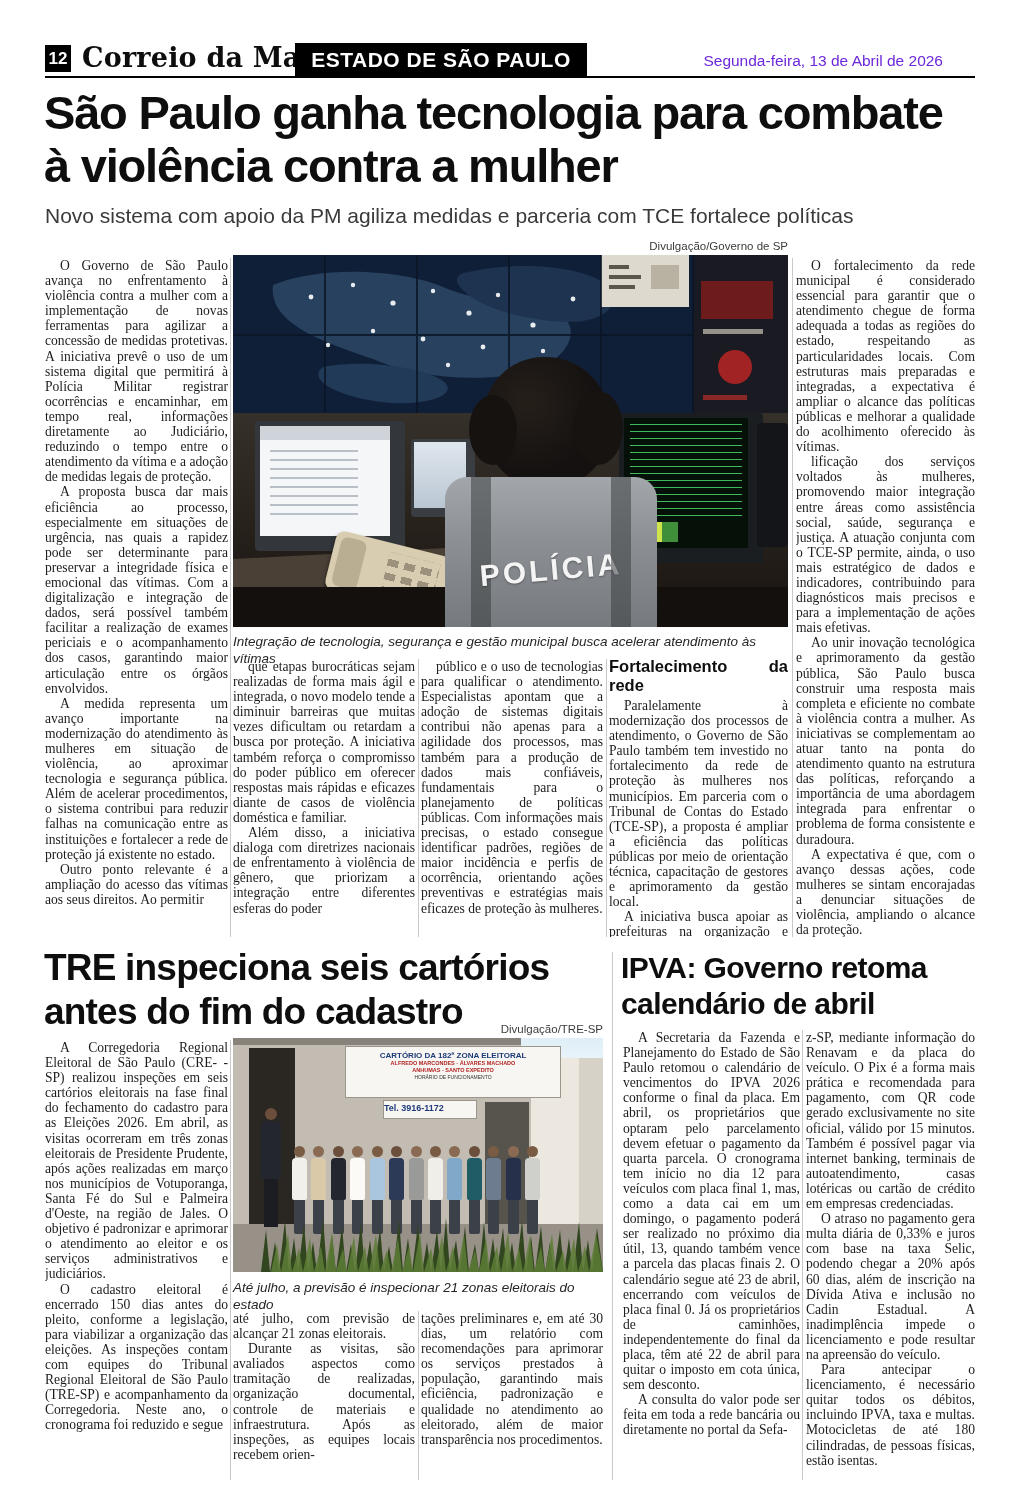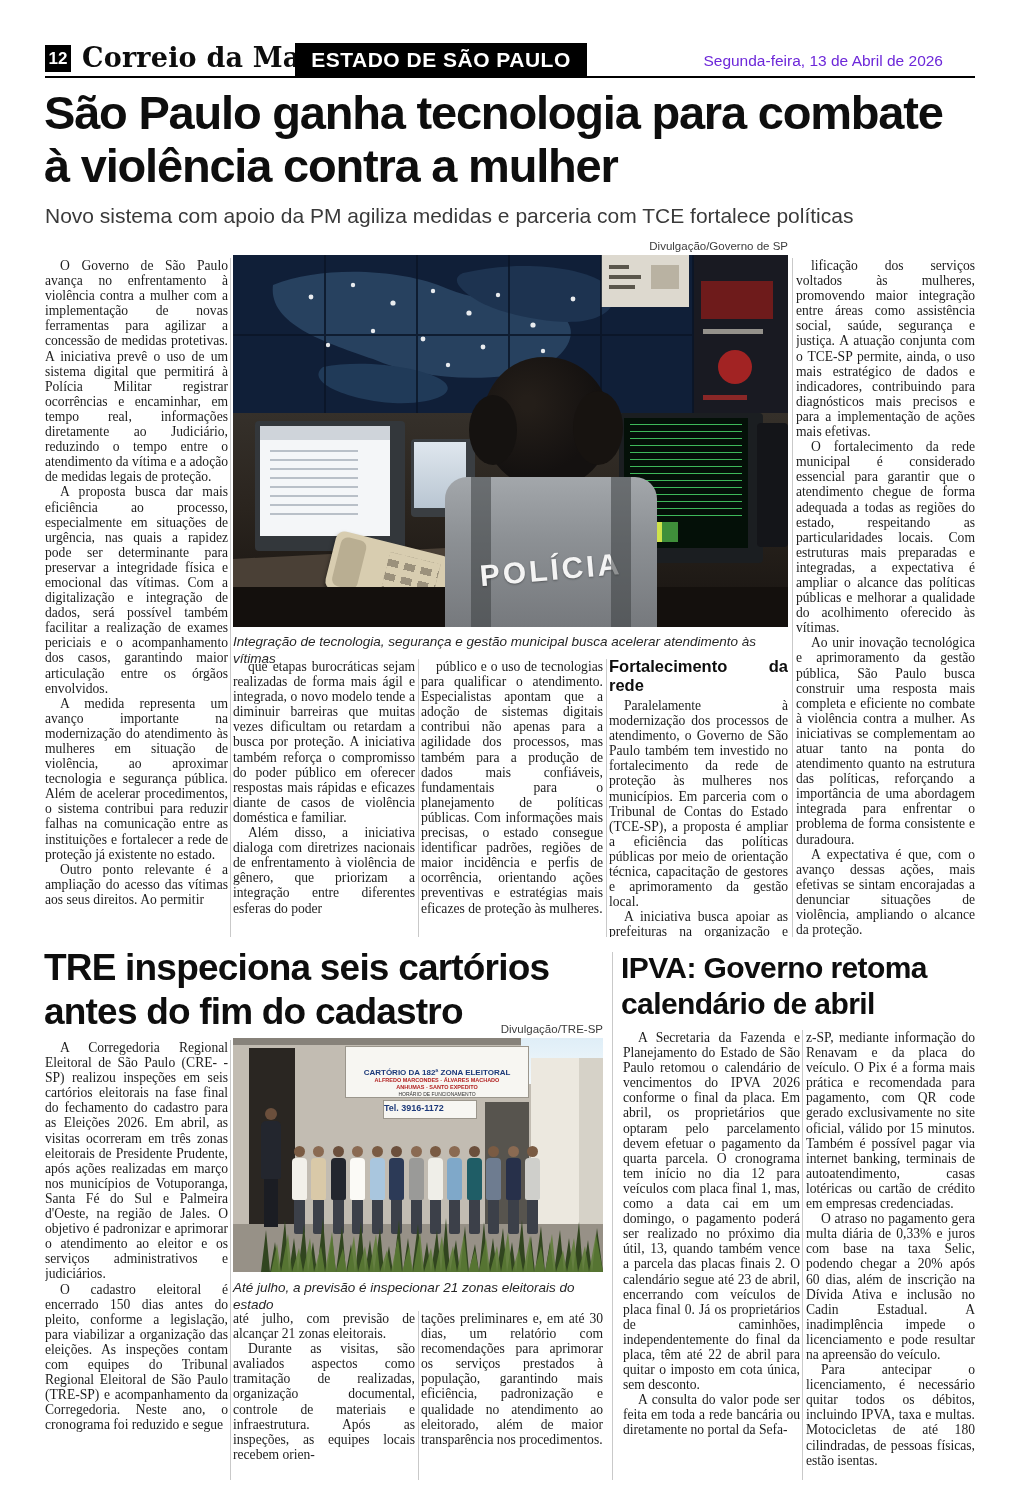--- a/index.html
+++ b/index.html
@@ -82,22 +82,22 @@
 
   
   .photo-tre{left:233px;top:1038px;width:370px;height:234px;background:#c2bcb2;overflow:hidden;}
   .tre-roof{position:absolute;left:0;top:0;width:370px;height:7px;background:#87827a;}
   .tre-sky{position:absolute;left:288px;top:0;width:82px;height:46px;
            background:linear-gradient(180deg,#dfeef7,#f4f9fc);}
   .tre-door{position:absolute;left:16px;top:10px;width:46px;height:182px;background:#2a2622;}
   .tre-glass{position:absolute;left:252px;top:64px;width:44px;height:126px;background:#57544e;}
   .tre-column{position:absolute;left:298px;top:20px;width:48px;height:172px;background:#ece8df;}
   .tre-rightwall{position:absolute;left:346px;top:20px;width:24px;height:172px;background:#d6d2c8;}
-  .tre-sign{position:absolute;left:112px;top:8px;width:184px;height:52px;background:#f7f6f2;
-            border:1px solid #9b968c;padding:21px 3px 2px;box-sizing:border-box;text-align:center;}
+  .tre-sign{position:absolute;left:112px;top:8px;width:216px;height:52px;background:#f7f6f2;
+            border:1px solid #9b968c;padding:4px 3px 2px;box-sizing:border-box;text-align:center;}
   .tre-sign .l1{display:block;font:700 8px/9px "Liberation Sans",sans-serif;color:#1d3a7a;}
   .tre-sign .l2,.tre-sign .l3{display:block;font:700 5.5px/7px "Liberation Sans",sans-serif;color:#b22222;}
   .tre-sign .l4{display:block;font:400 5px/7px "Liberation Sans",sans-serif;color:#333;}
   .tre-tel{position:absolute;left:150px;top:62px;width:92px;height:17px;background:#f7f6f2;
            border:1px solid #9b968c;text-align:left;font:700 9px/15px "Liberation Sans",sans-serif;color:#1d3a7a;}
   .tre-ground{position:absolute;left:0;top:186px;width:370px;height:48px;background:#979187;}
   .people-row{position:absolute;left:58px;top:84px;width:250px;height:112px;display:flex;
               align-items:flex-end;gap:3px;}
   .pf{position:relative;width:17px;display:flex;flex-direction:column;align-items:center;}
   .pf .head{width:11px;height:11px;border-radius:50%;}
@@ -207,24 +207,24 @@
   </div>
   <div class="col" style="left:421px;top:659px;width:182px;height:278px">
     <p>público e o uso de tecnologias para qualificar o atendimento. Especialistas apontam que a adoção de sistemas digitais contribui não apenas para a agilidade dos processos, mas também para a produção de dados mais confiáveis, fundamentais para o planejamento de políticas públicas. Com informações mais precisas, o estado consegue identificar padrões, regiões de maior incidência e perfis de ocorrência, orientando ações preventivas e estratégias mais eficazes de proteção às mulheres.</p>
   </div>
   <div class="col" style="left:609px;top:657px;width:179px;height:280px">
     <h3 class="subhead">Fortalecimento da rede</h3>
     <p>Paralelamente à modernização dos processos de atendimento, o Governo de São Paulo também tem investido no fortalecimento da rede de proteção às mulheres nos municípios. Em parceria com o Tribunal de Contas do Estado (TCE-SP), a proposta é ampliar a eficiência das políticas públicas por meio de orientação técnica, capacitação de gestores e aprimoramento da gestão local.</p>
     <p>A iniciativa busca apoiar as prefeituras na organização e qua-</p>
   </div>
   <div class="col" style="left:796px;top:258px;width:179px;height:680px">
+    <p>O fortalecimento da rede municipal é considerado essencial para garantir que o atendimento chegue de forma adequada a todas as regiões do estado, respeitando as particularidades locais. Com estruturas mais preparadas e integradas, a expectativa é ampliar o alcance das políticas públicas e melhorar a qualidade do acolhimento oferecido às vítimas.</p>
     <p>lificação dos serviços voltados às mulheres, promovendo maior integração entre áreas como assistência social, saúde, segurança e justiça. A atuação conjunta com o TCE-SP permite, ainda, o uso mais estratégico de dados e indicadores, contribuindo para diagnósticos mais precisos e para a implementação de ações mais efetivas.</p>
-    <p>O fortalecimento da rede municipal é considerado essencial para garantir que o atendimento chegue de forma adequada a todas as regiões do estado, respeitando as particularidades locais. Com estruturas mais preparadas e integradas, a expectativa é ampliar o alcance das políticas públicas e melhorar a qualidade do acolhimento oferecido às vítimas.</p>
     <p>Ao unir inovação tecnológica e aprimoramento da gestão pública, São Paulo busca construir uma resposta mais completa e eficiente no combate à violência contra a mulher. As iniciativas se complementam ao atuar tanto na ponta do atendimento quanto na estrutura das políticas, reforçando a importância de uma abordagem integrada para enfrentar o problema de forma consistente e duradoura.</p>
-    <p>A expectativa é que, com o avanço dessas ações, mais efetivas se sintam encorajadas a denunciar situações de violência, ampliando o alcance da proteção.</p>
+    <p>A expectativa é que, com o avanço dessas ações, code mulheres se sintam encorajadas a denunciar situações de violência, ampliando o alcance da proteção.</p>
   </div>
 
   <div class="vrule" style="left:230px;top:258px;height:679px"></div>
   <div class="vrule" style="left:418px;top:659px;height:278px"></div>
   <div class="vrule" style="left:606px;top:659px;height:278px"></div>
   <div class="vrule" style="left:792px;top:258px;height:679px"></div>
 
   <h2 class="abs headline-2" style="margin:0">TRE inspeciona seis cartórios antes do fim do cadastro</h2>
   <div class="abs credit" style="left:440px;top:1023px;width:163px">Divulgação/TRE-SP</div>
 

